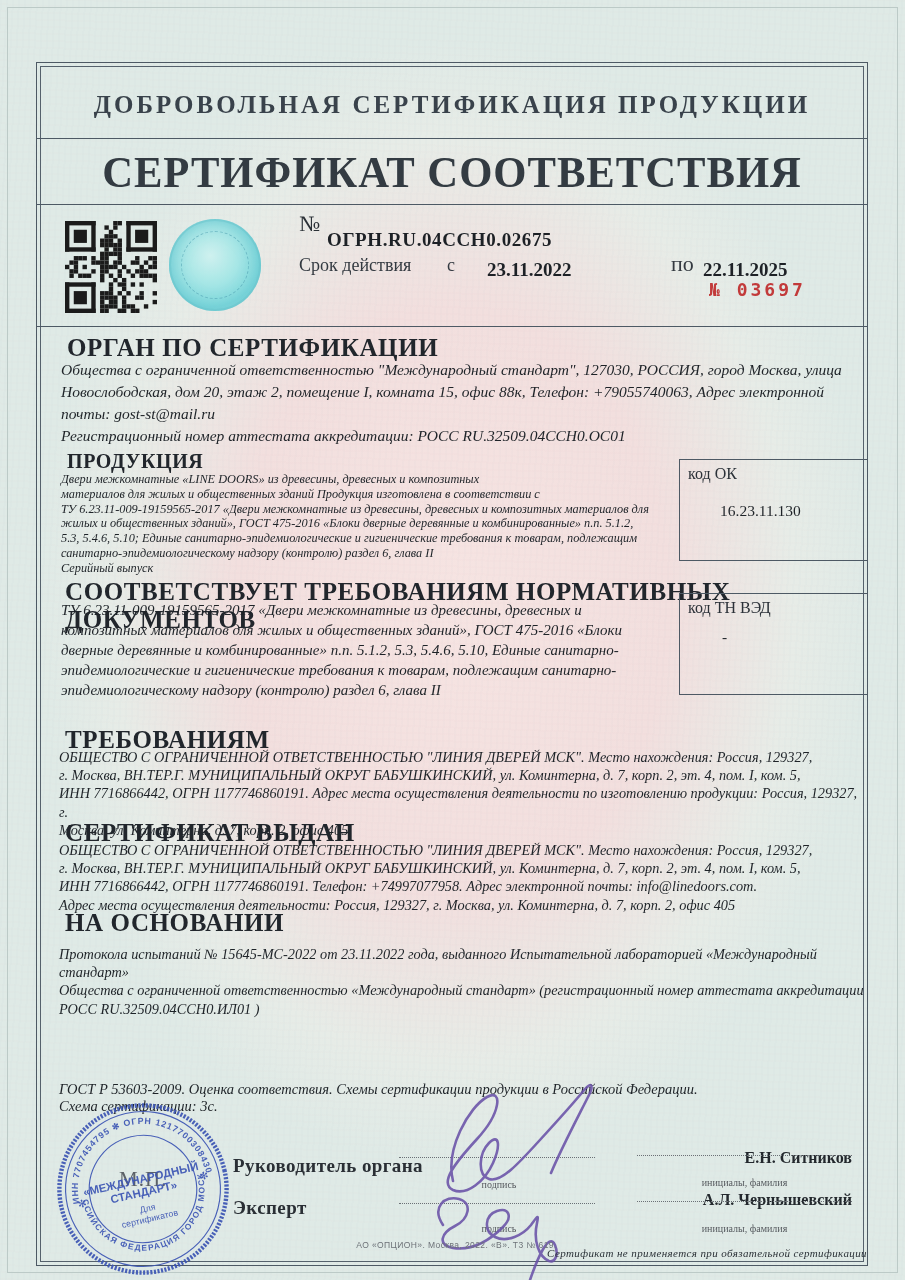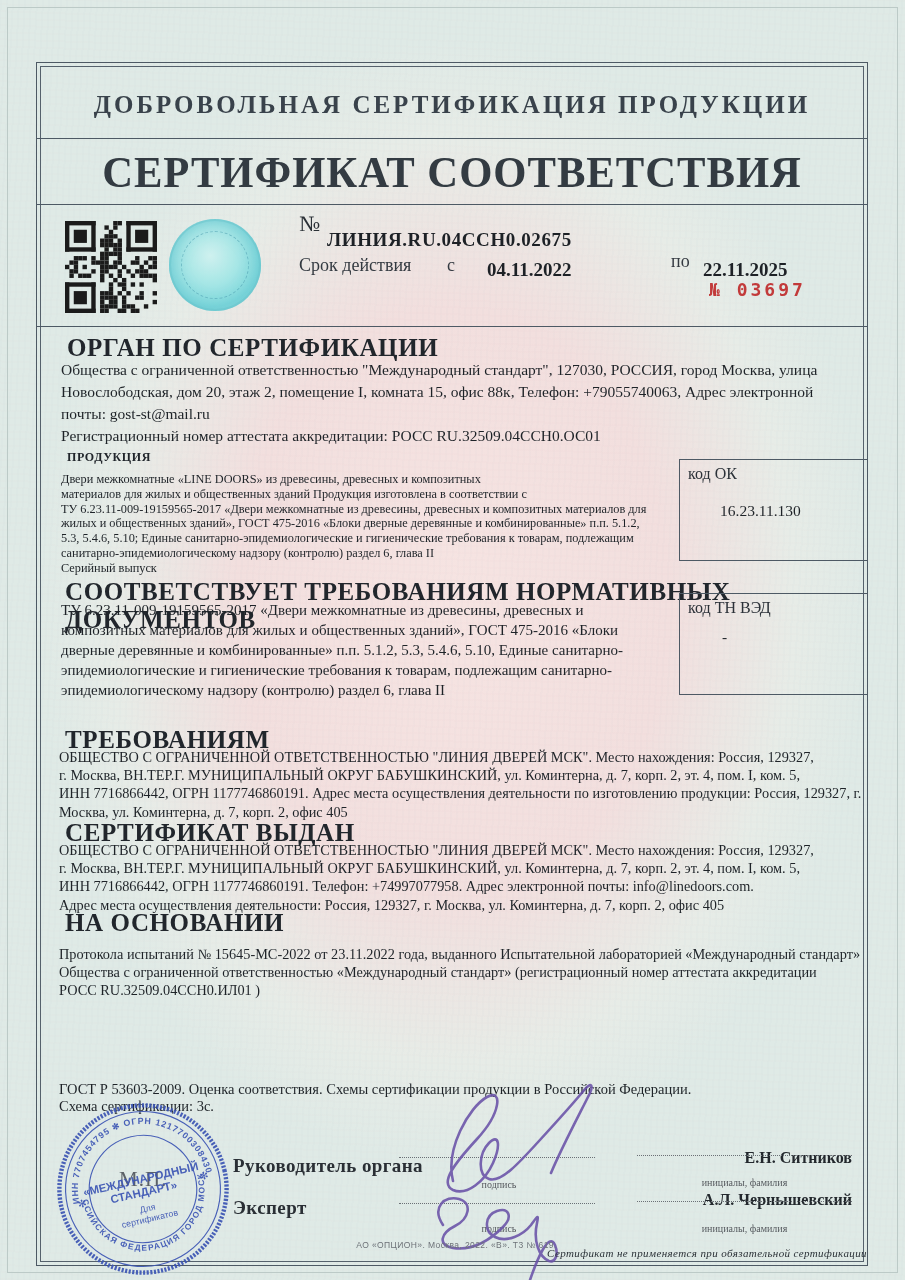--- a/index.html
+++ b/index.html
@@ -36,29 +36,29 @@
   .banner2{
     position:absolute;left:0;right:0;top:84px;text-align:center;
     font-size:44px;font-weight:bold;letter-spacing:1px;color:#333b42;
     transform:scaleX(.97);
   }
   .no-label{position:absolute;left:262px;top:148px;font-size:22px;color:#2a3036;}
   .cert-number{position:absolute;left:290px;top:166px;font-size:19px;font-weight:bold;letter-spacing:.6px;color:#1d2126;}
   .validity-label{position:absolute;left:262px;top:192px;font-size:18px;color:#343a41;}
   .validity-s{position:absolute;left:410px;top:192px;font-size:18px;color:#343a41;}
   .date{position:absolute;font-size:19px;font-weight:bold;color:#1d2126;}
-  .po{position:absolute;left:634px;top:188px;font-size:18px;color:#343a41;}
+  .po{position:absolute;left:634px;top:188px;font-size:22px;color:#343a41;}
   .blank-number{
     position:absolute;left:672px;top:216px;
     font-family:"DejaVu Sans Mono", monospace;
     font-size:18px;font-weight:bold;letter-spacing:3px;color:#c23a3a;
   }
   .sec-h{position:absolute;font-size:25px;font-weight:bold;letter-spacing:.6px;color:#21262c;}
-  .sec-h.big{font-size:12px;}
-  .body-txt{position:absolute;white-space:pre-line;color:#1e2328;}
+  .sec-h.big{font-size:20px;}
+  .body-txt{position:absolute;white-space:pre-line;color:#1e2328;font-style:italic;}
   .t15{font-size:15.5px;line-height:22px;width:805px;}
   .t12{font-size:12.3px;line-height:14.8px;width:615px;}
   .t15b{font-size:15px;line-height:20px;width:605px;}
   .t14{font-size:14.3px;line-height:18.2px;width:805px;}
   .t14s{font-size:14.5px;line-height:17px;width:805px;}
   .code-box{
     position:absolute;left:642px;width:188px;height:100px;
     border-top:1.4px solid #4d5964;border-left:1.4px solid #4d5964;border-bottom:1.4px solid #4d5964;
   }
   .code-box .lbl{position:absolute;left:8px;top:5px;font-size:16px;color:#2b3138;}
@@ -238,24 +238,24 @@
         <rect x="35.04761904761905" y="87.61904761904762" width="4.380952380952381" height="4.380952380952381" fill="#1b1b1b"></rect>
         <rect x="39.42857142857143" y="87.61904761904762" width="4.380952380952381" height="4.380952380952381" fill="#1b1b1b"></rect>
         <rect x="52.57142857142858" y="87.61904761904762" width="4.380952380952381" height="4.380952380952381" fill="#1b1b1b"></rect>
         <rect x="56.952380952380956" y="87.61904761904762" width="4.380952380952381" height="4.380952380952381" fill="#1b1b1b"></rect>
         <rect x="65.71428571428572" y="87.61904761904762" width="4.380952380952381" height="4.380952380952381" fill="#1b1b1b"></rect>
         <rect x="70.0952380952381" y="87.61904761904762" width="4.380952380952381" height="4.380952380952381" fill="#1b1b1b"></rect>
       </svg>
     <div class="holo"></div>
 
     <div class="no-label">№</div>
-    <div class="cert-number">ЛИНИЯ.RU.04ССН0.02675</div>
+    <div class="cert-number">ОГРН.RU.04ССН0.02675</div>
     <div class="validity-label">Срок действия</div>
     <div class="validity-s">с</div>
-    <div class="date" style="left:450px;top:196px">04.11.2022</div>
+    <div class="date" style="left:450px;top:196px">23.11.2022</div>
     <div class="po">по</div>
     <div class="date" style="left:666px;top:196px">22.11.2025</div>
     <div class="blank-number">№ 03697</div>
 
     <div class="hr" style="top:263px"></div>
 
     <div class="sec-h" style="left:30px;top:271px">ОРГАН ПО СЕРТИФИКАЦИИ</div>
     <div class="body-txt t15" style="left:24px;top:296px">Общества с ограниченной ответственностью "Международный стандарт", 127030, РОССИЯ, город Москва, улица
 Новослободская, дом 20, этаж 2, помещение I, комната 15, офис 88к, Телефон: +79055740063, Адрес электронной
 почты: gost-st@mail.ru

